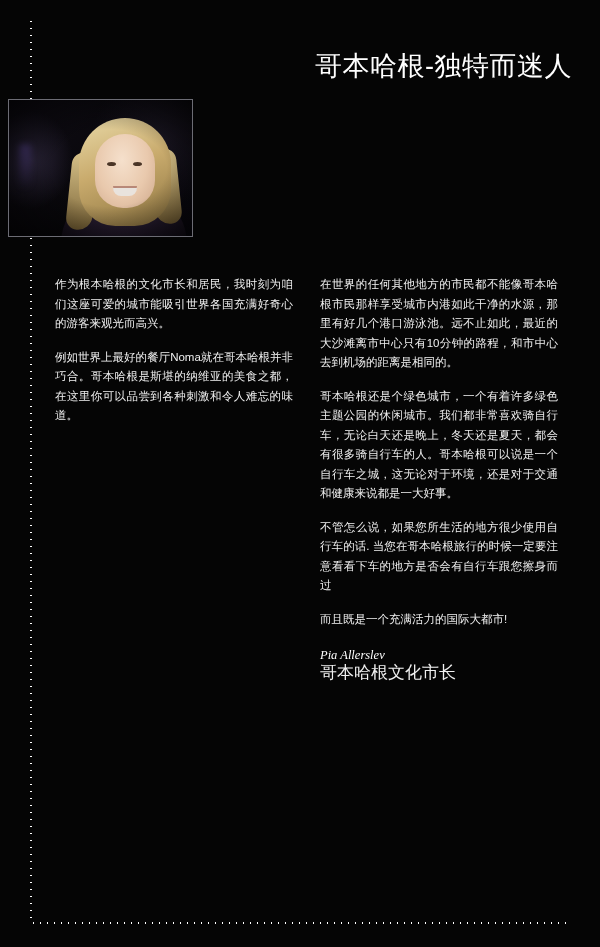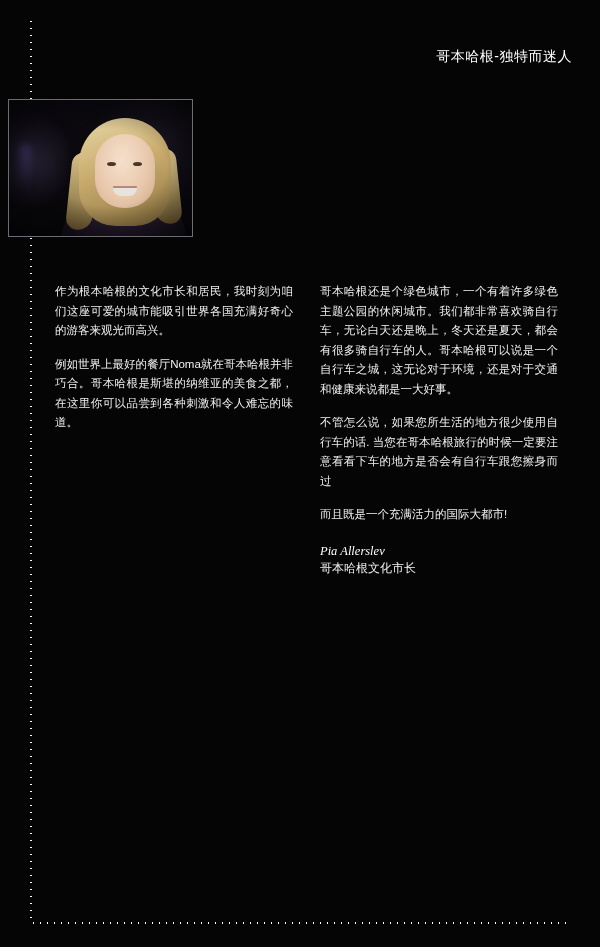--- a/index.html
+++ b/index.html
@@ -43,21 +43,21 @@
     height: 2px;
     background-image: radial-gradient(circle, #ffffff 0.9px, rgba(0,0,0,0) 1.1px);
     background-size: 7px 2px;
     background-repeat: repeat-x;
   }
 
   .title {
     position: absolute;
     right: 28px;
     top: 48px;
-    font-size: 14px;
+    font-size: 27px;
     letter-spacing: 0.5px;
     color: #ffffff;
     font-weight: 400;
     text-align: right;
     white-space: nowrap;
   }
 
   
   .photo-frame {
     position: absolute;
@@ -171,21 +171,21 @@
 
   
   .columns {
     position: absolute;
     left: 55px;
     top: 266px;
     width: 508px;
   }
   .col {
     position: absolute;
-    top: 16px;
+    top: 9px;
     width: 238px;
     font-size: 11.5px;
     line-height: 19.5px;
     color: #f0f0f0;
     text-align: justify;
   }
   .col.left { left: 0; }
   .col.right { left: 265px; }
   .col p {
     margin: 0 0 14px 0;
@@ -196,21 +196,21 @@
     line-height: 17px;
   }
   .sig-name {
     font-family: "Liberation Serif", serif;
     font-style: italic;
     font-size: 12.5px;
     color: #ffffff;
     margin-top: 14px;
   }
   .sig-role {
-    font-size: 12px;
+    font-size: 17px;
     color: #f0f0f0;
   }
 </style>
 </head>
 <body>
 
 <div class="page">
 
   <div class="dots-left"></div>
   <div class="dots-bottom"></div>
@@ -231,20 +231,21 @@
       <div class="photo-vig"></div>
     </div>
   </div>
 
   <div class="columns">
     <div class="col left">
       <p>作为根本哈根的文化市长和居民，我时刻为咱们这座可爱的城市能吸引世界各国充满好奇心的游客来观光而高兴。</p>
       <p>例如世界上最好的餐厅Noma就在哥本哈根并非巧合。哥本哈根是斯堪的纳维亚的美食之都，在这里你可以品尝到各种刺激和令人难忘的味道。</p>
     </div>
     <div class="col right">
+      <p>在世界的任何其他地方的市民都不能像哥本哈根市民那样享受城市内港如此干净的水源，那里有好几个港口游泳池。远不止如此，最近的大沙滩离市中心只有10分钟的路程，和市中心去到机场的距离是相同的。</p>
       <p>哥本哈根还是个绿色城市，一个有着许多绿色主题公园的休闲城市。我们都非常喜欢骑自行车，无论白天还是晚上，冬天还是夏天，都会有很多骑自行车的人。哥本哈根可以说是一个自行车之城，这无论对于环境，还是对于交通和健康来说都是一大好事。</p>
       <p>不管怎么说，如果您所生活的地方很少使用自行车的话. 当您在哥本哈根旅行的时候一定要注意看看下车的地方是否会有自行车跟您擦身而过</p>
       <p>而且既是一个充满活力的国际大都市!</p>
       <div class="signature">
         <div class="sig-name">Pia Allerslev</div>
         <div class="sig-role">哥本哈根文化市长</div>
       </div>
     </div>
   </div>
 

